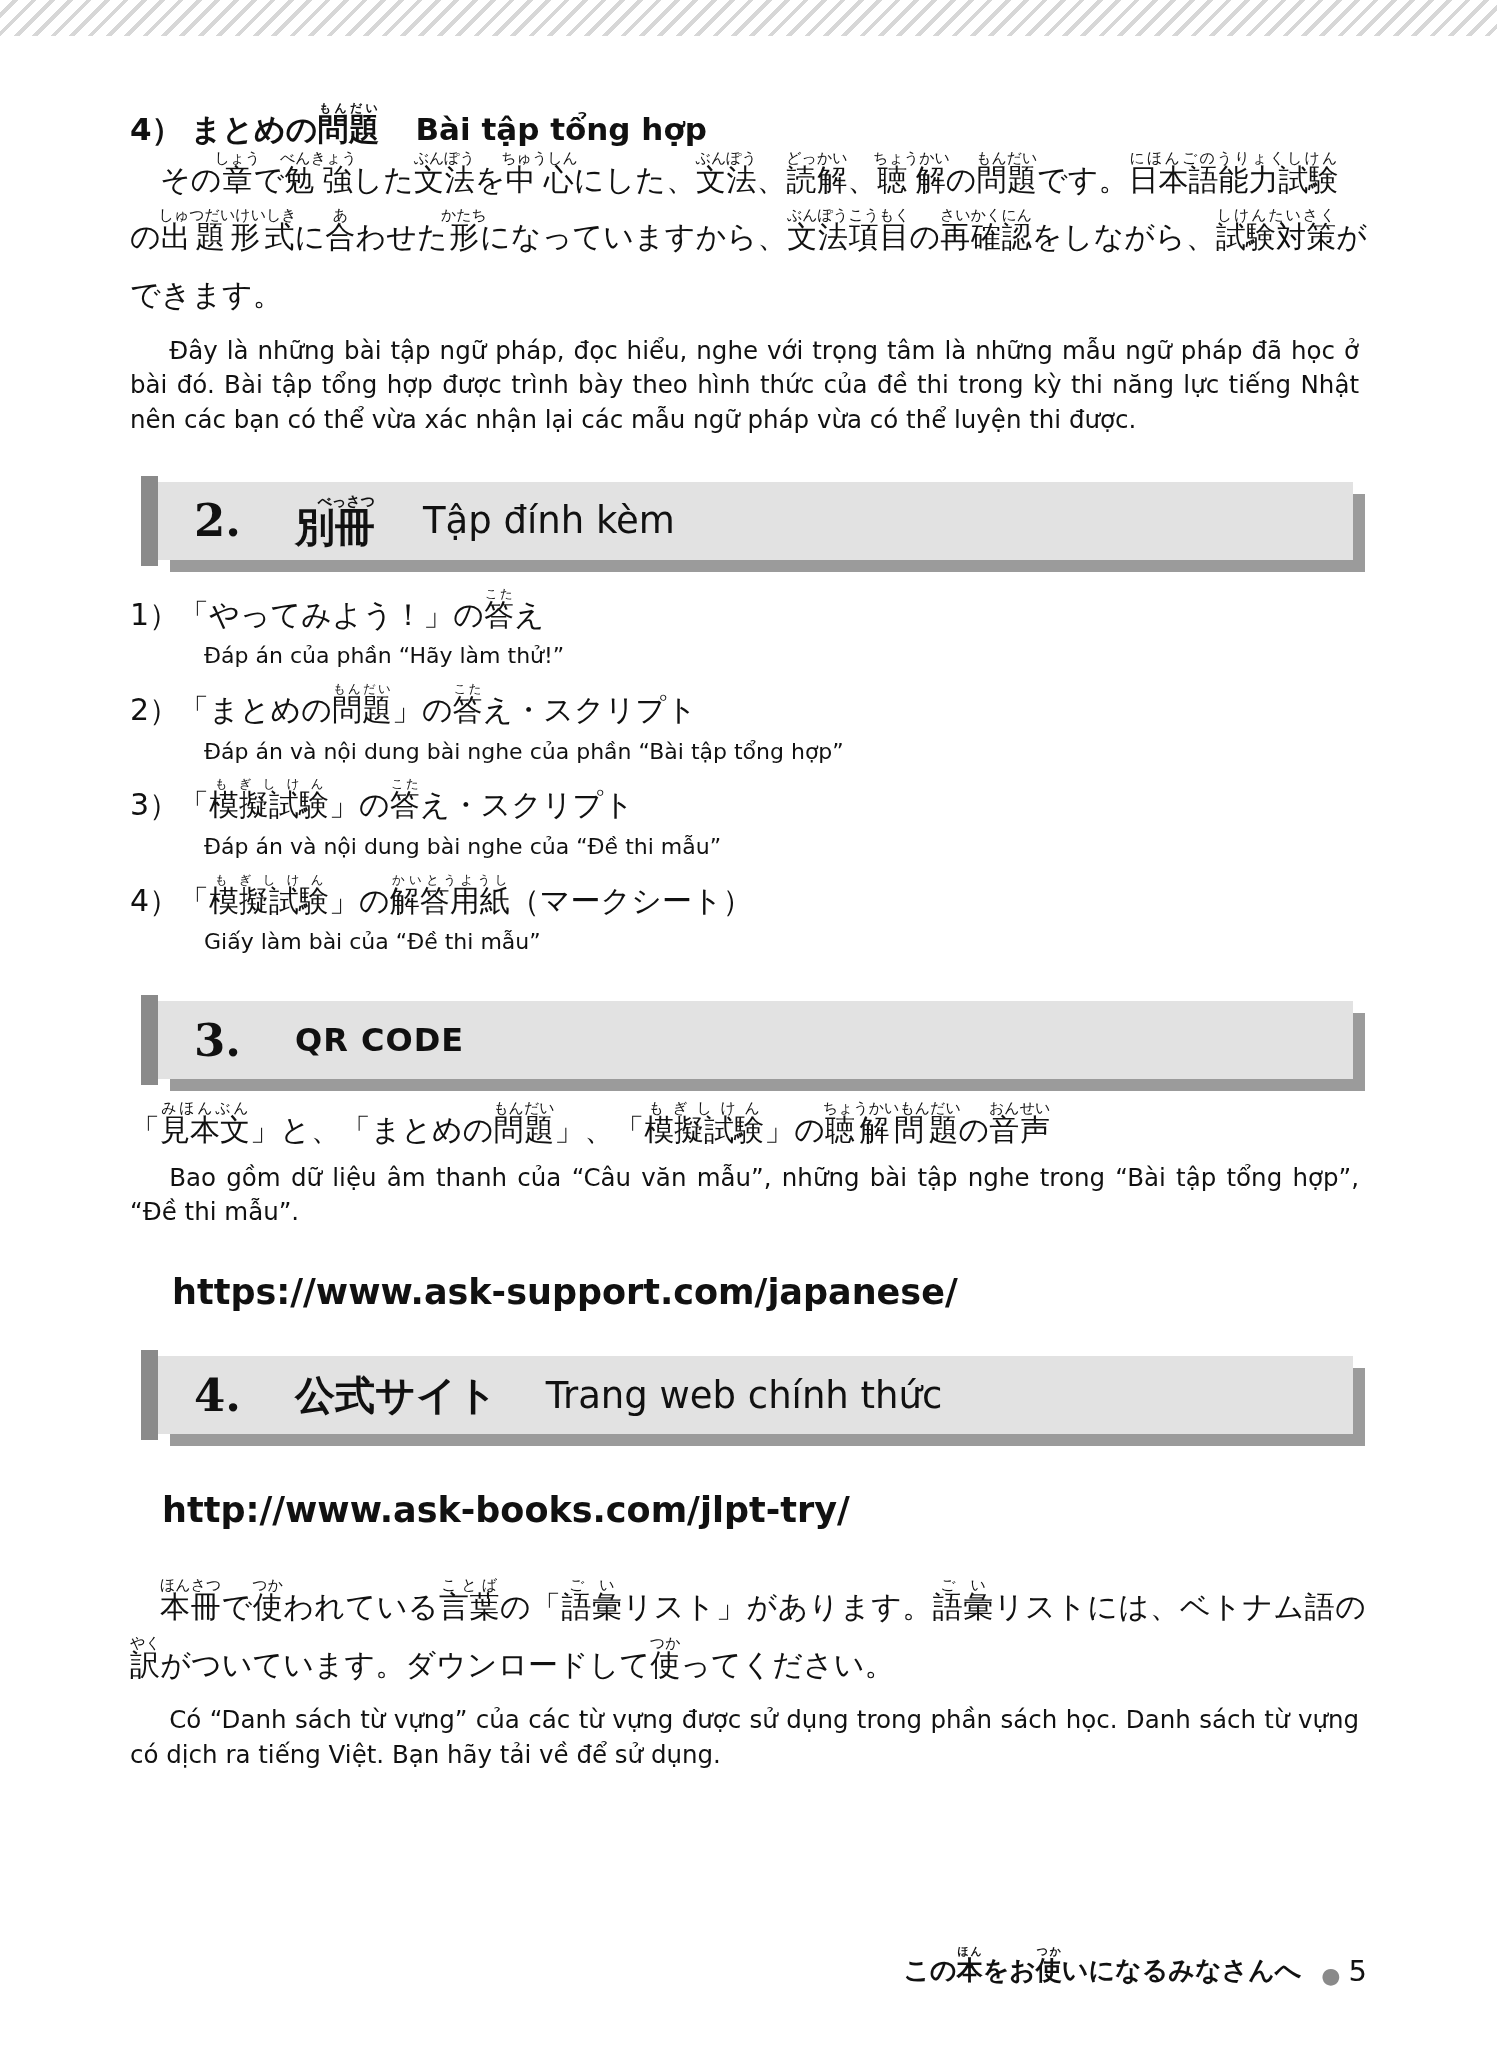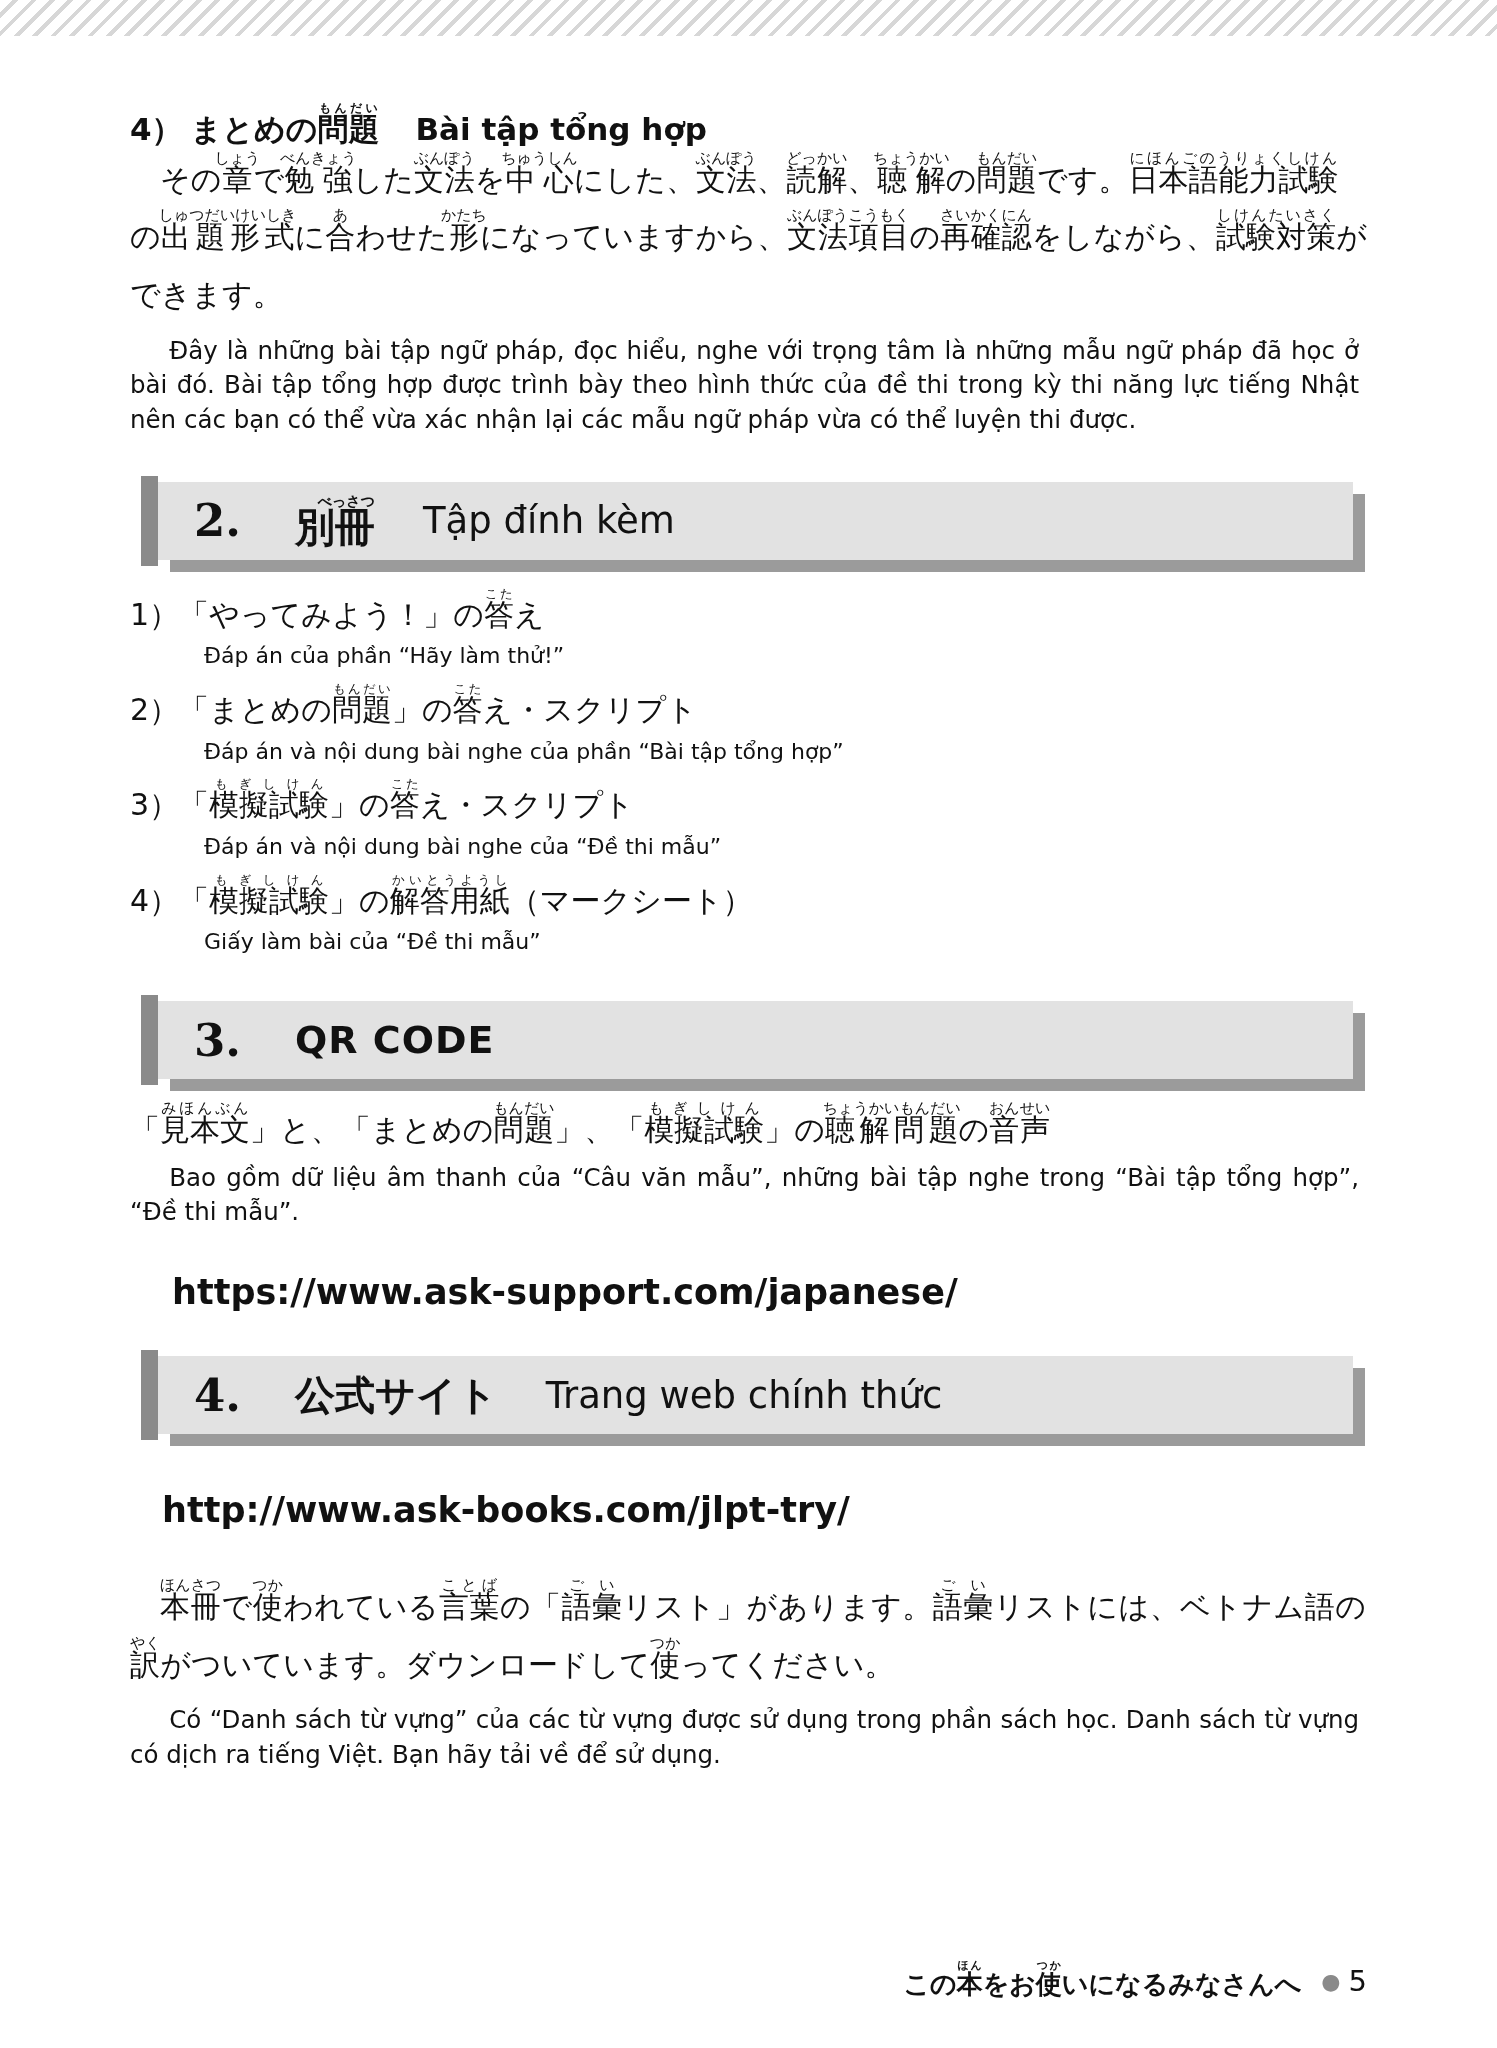--- a/index.html
+++ b/index.html
@@ -74,21 +74,21 @@
   }
   .sec-num {
     font-family: "DejaVu Serif", "Liberation Serif", serif;
     font-weight: bold;
     font-size: 45px;
     margin-right: 54px;
     line-height: 1;
   }
   .sec-title-jp { font-size: 40px; font-weight: bold; line-height: 1.05; }
   .sec-title-jp rt { font-size: 14px; font-weight: bold; text-align: right; }
-  .sec-title-latin { font-size: 38px; font-weight: bold; letter-spacing: 1px; }
+  .sec-title-latin { font-size: 32px; font-weight: bold; letter-spacing: 1px; }
   .sec-title-vi { font-size: 37px; margin-left: 48px; font-weight: normal; }
 
   .list { margin-top: 28px; }
   .list-item { margin-bottom: 12px; }
   .list-item .jp { font-size: 30px; line-height: 1.62; }
   .list-item .jp rt { font-size: 12.5px; }
   .list-item .vi { font-size: 22px; padding-left: 74px; margin-top: 2px; line-height: 1.35; }
 
   .qr-jp { margin: 22px 0 0 0; font-size: 30px; line-height: 1.62; }
   .qr-vi { margin-top: 6px; }
@@ -107,23 +107,23 @@
     margin-top: 42px;
     padding-left: 42px;
   }
   .url2 { margin-top: 56px; padding-left: 32px; }
 
   .official-jp { margin-top: 48px; }
 
   .footer {
     position: absolute;
     right: 130px;
-    bottom: 46px;
+    bottom: 60px;
     display: flex;
-    align-items: center;
+    align-items: flex-end;
   }
   .footer .f-jp { font-size: 26px; font-weight: bold; }
   .footer .f-jp rt { font-size: 11px; font-weight: bold; }
   .footer .bullet { color: #8a8a8a; margin-left: 20px; font-size: 22px; }
   .footer .page { font-size: 29px; margin-left: 8px; }
 </style>
 </head>
 <body>
 
 <div class="stripes"></div>

